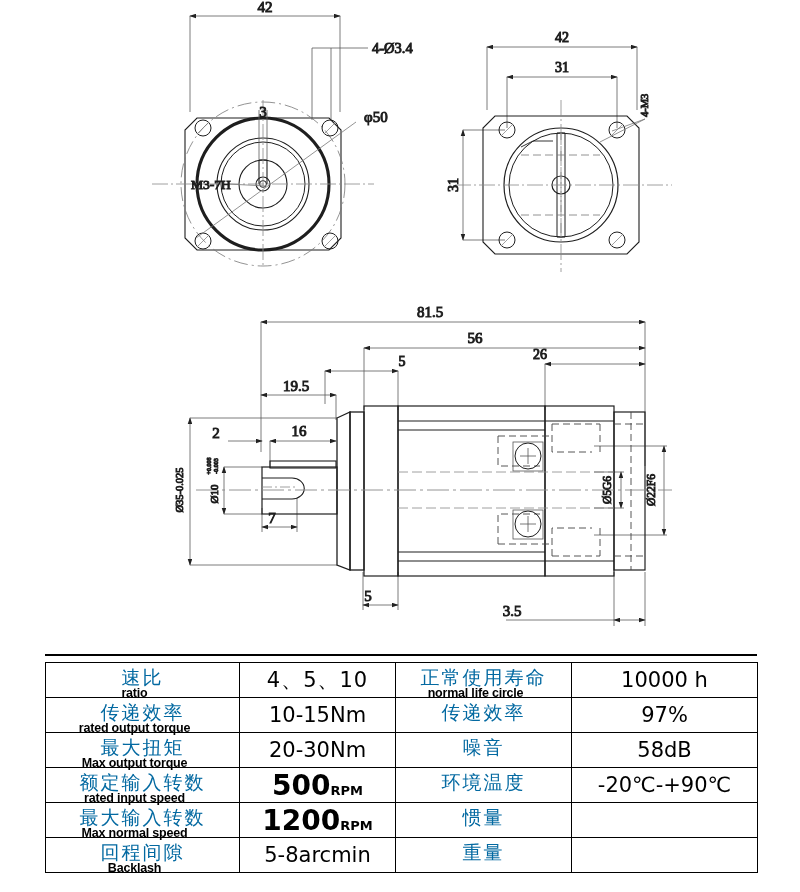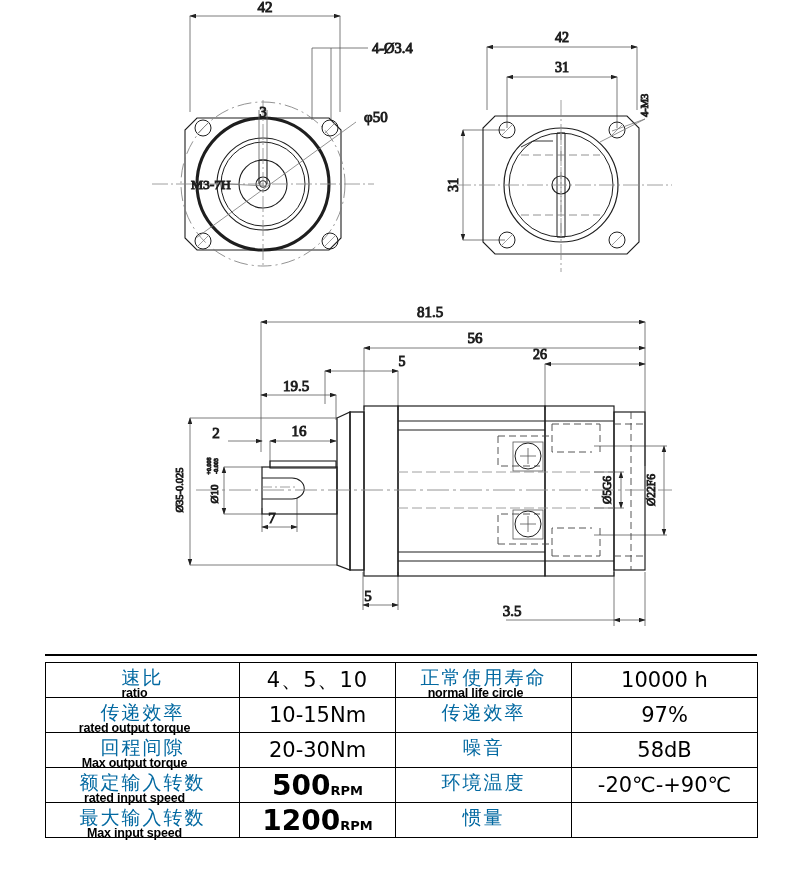--- a/index.html
+++ b/index.html
@@ -476,21 +476,21 @@
         <td class="label-cell">
           <span class="cn">传递效率</span>
         </td>
         <td>
           <span class="val big">97%</span>
         </td>
       </tr>
 
       <tr>
         <td class="label-cell">
-          <span class="cn">回程间隙</span>
+          <span class="cn">最大扭矩</span>
           <span class="en">Max output torque</span>
         </td>
         <td>
           <span class="val">20-30Nm</span>
         </td>
         <td class="label-cell">
           <span class="cn">噪音</span>
         </td>
         <td>
           <span class="val big">58dB</span>
@@ -509,31 +509,46 @@
           <span class="cn">环境温度</span>
         </td>
         <td>
           <span class="val">-20℃-+90℃</span>
         </td>
       </tr>
 
       <tr>
         <td class="label-cell">
           <span class="cn">最大输入转数</span>
-          <span class="en">Max input speed</span>
+          <span class="en">Max normal speed</span>
         </td>
         <td>
           <span class="val"><span class="big">1200</span><span class="unit-sm">RPM</span></span>
         </td>
         <td class="label-cell">
           <span class="cn">惯量</span>
         </td>
         <td>
           <span class="val"></span>
         </td>
       </tr>
 
+      <tr>
+        <td class="label-cell">
+          <span class="cn">回程间隙</span>
+          <span class="en">Backlash</span>
+        </td>
+        <td>
+          <span class="val">5-8arcmin</span>
+        </td>
+        <td class="label-cell">
+          <span class="cn">重量</span>
+        </td>
+        <td>
+          <span class="val"></span>
+        </td>
+      </tr>
     </tbody>
   </table>
 
 </div>
 
 </div>
 
 </body></html>

